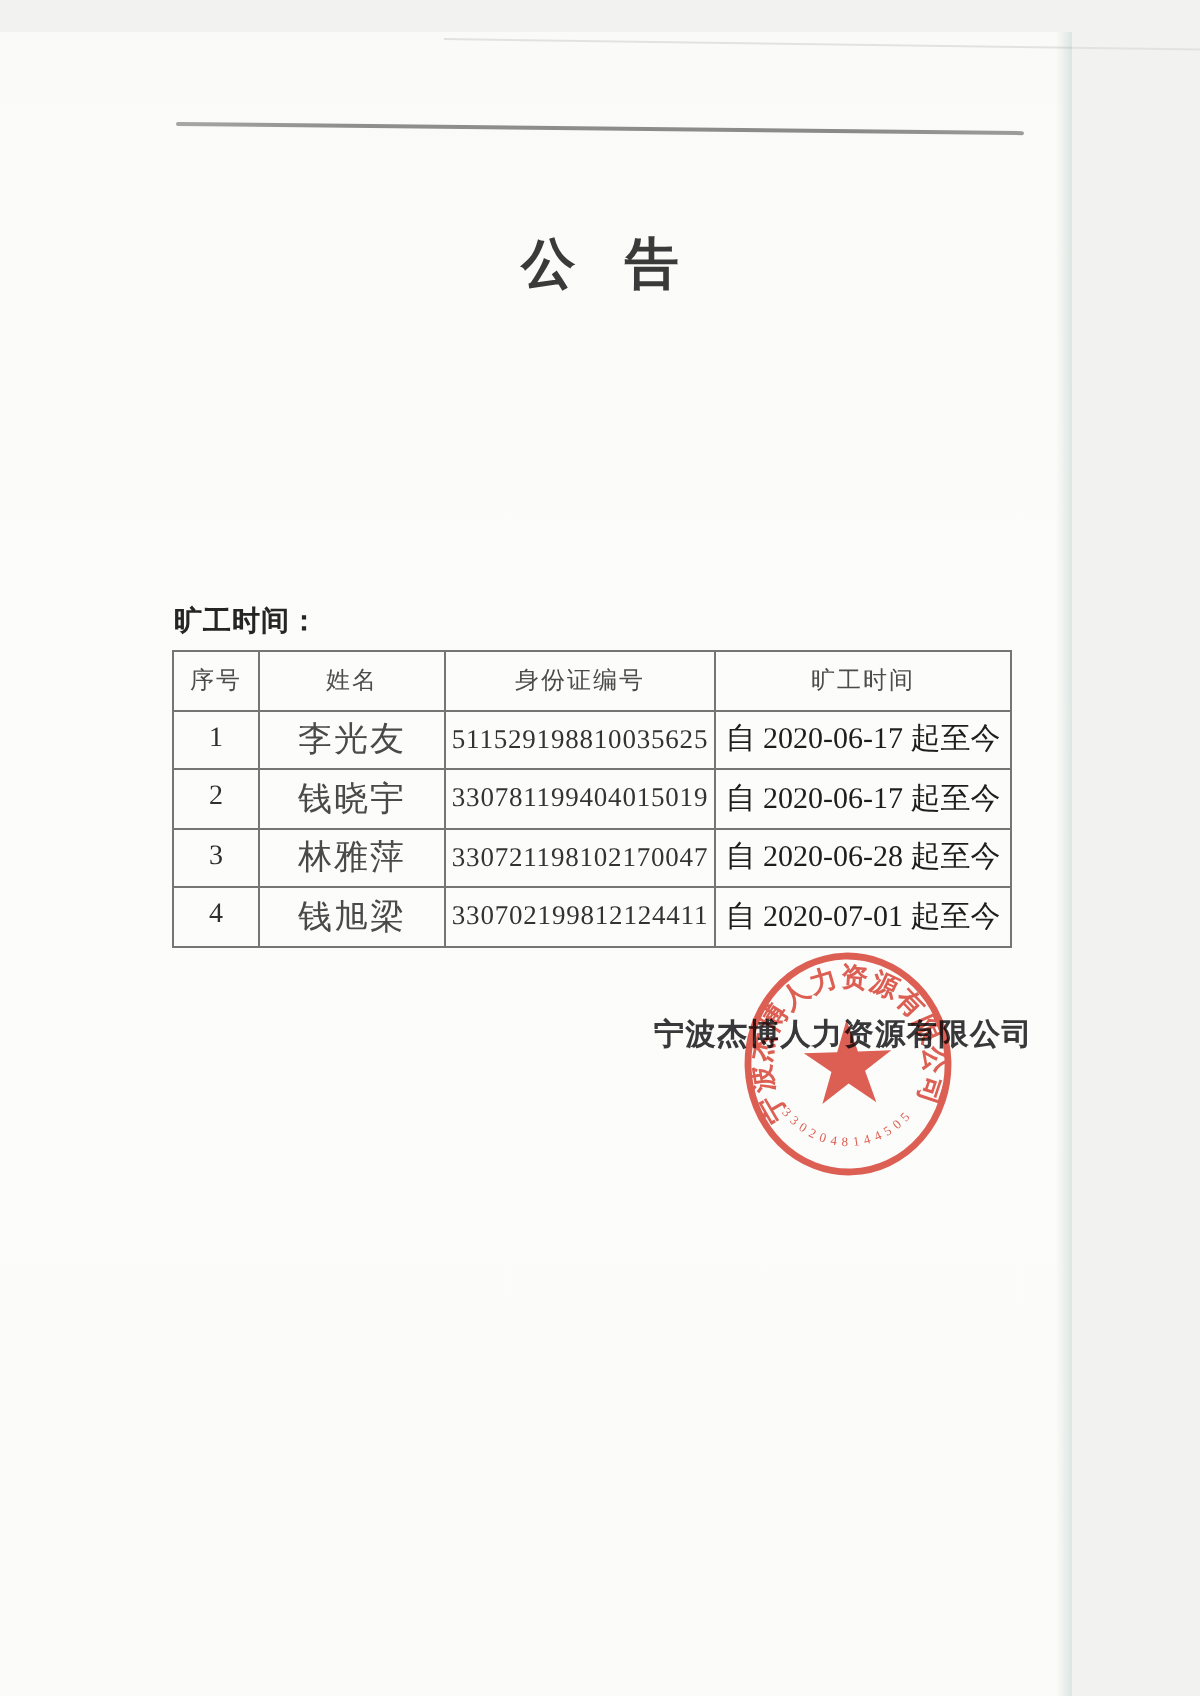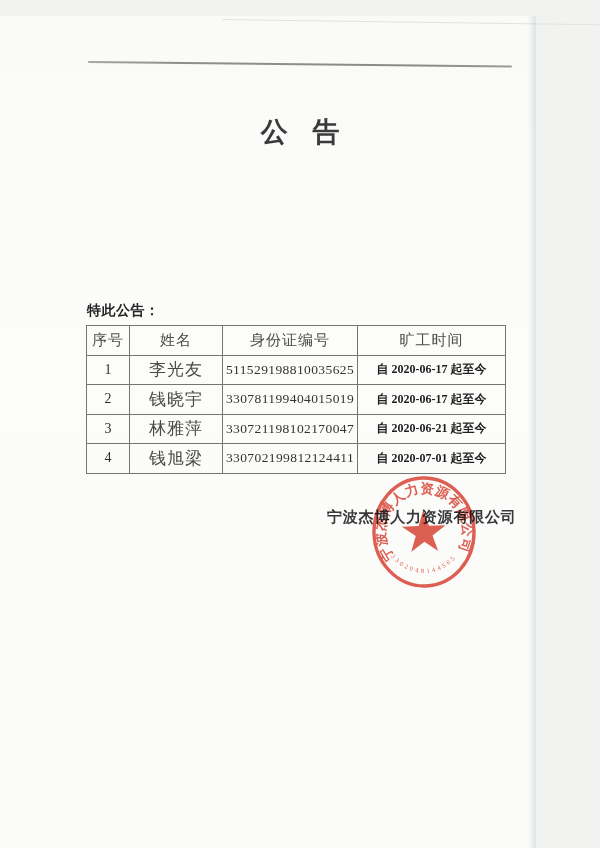--- a/index.html
+++ b/index.html
@@ -50,25 +50,25 @@
     font-family:"Liberation Serif","DejaVu Serif",serif;
   }
   table.roster col.c0{width:43px;}
   table.roster col.c1{width:93px;}
   table.roster col.c2{width:135px;}
   table.roster col.c3{width:148px;}
   table.roster th,table.roster td{
     border:1px solid #757573;text-align:center;vertical-align:middle;
     height:28.5px;padding:0;overflow:hidden;white-space:nowrap;
   }
-  table.roster th{font-weight:normal;font-size:15px;color:#4c4c4a;letter-spacing:1px;}
+  table.roster th{font-weight:normal;font-size:12px;color:#4c4c4a;letter-spacing:1px;}
   td.cell-idx{font-size:14px;color:#2f2f2f;}
   td.cell-name{font-size:17px;color:#4a4a48;letter-spacing:1px;}
   td.cell-id{font-size:13.5px;color:#333331;letter-spacing:0.4px;}
-  td.cell-time{font-size:12px;font-weight:bold;color:#1e1e1e;}
+  td.cell-time{font-size:15px;font-weight:normal;color:#1e1e1e;}
   
   .sig-company{
     position:absolute;top:492px;left:327px;
     font-size:15px;font-weight:600;color:#38383a;letter-spacing:0.8px;
   }
   .sig-date{
     position:absolute;top:527px;left:379px;
     font-size:15px;font-weight:600;color:#3a3a3c;letter-spacing:1.2px;
   }
   
@@ -86,21 +86,21 @@
 <body>
 
 <div class="paper">
 
   <div class="faint-top-line"></div>
   <div class="fold-line"></div>
 
   <h1 class="title">公 告</h1>
 
 
-  <div class="list-label">特此公告：</div>
+  <div class="list-label">旷工时间：</div>
 
   <table class="roster">
     <colgroup>
         <col class="c0">
         <col class="c1">
         <col class="c2">
         <col class="c3">
       </colgroup>
     <thead>
       <tr>
@@ -120,21 +120,21 @@
       <tr>
         <td class="cell-idx">2</td>
         <td class="cell-name">钱晓宇</td>
         <td class="cell-id">330781199404015019</td>
         <td class="cell-time">自 2020-06-17 起至今</td>
       </tr>
       <tr>
         <td class="cell-idx">3</td>
         <td class="cell-name">林雅萍</td>
         <td class="cell-id">330721198102170047</td>
-        <td class="cell-time">自 2020-06-21 起至今</td>
+        <td class="cell-time">自 2020-06-28 起至今</td>
       </tr>
       <tr>
         <td class="cell-idx">4</td>
         <td class="cell-name">钱旭梁</td>
         <td class="cell-id">330702199812124411</td>
         <td class="cell-time">自 2020-07-01 起至今</td>
       </tr>
     </tbody>
   </table>
 

